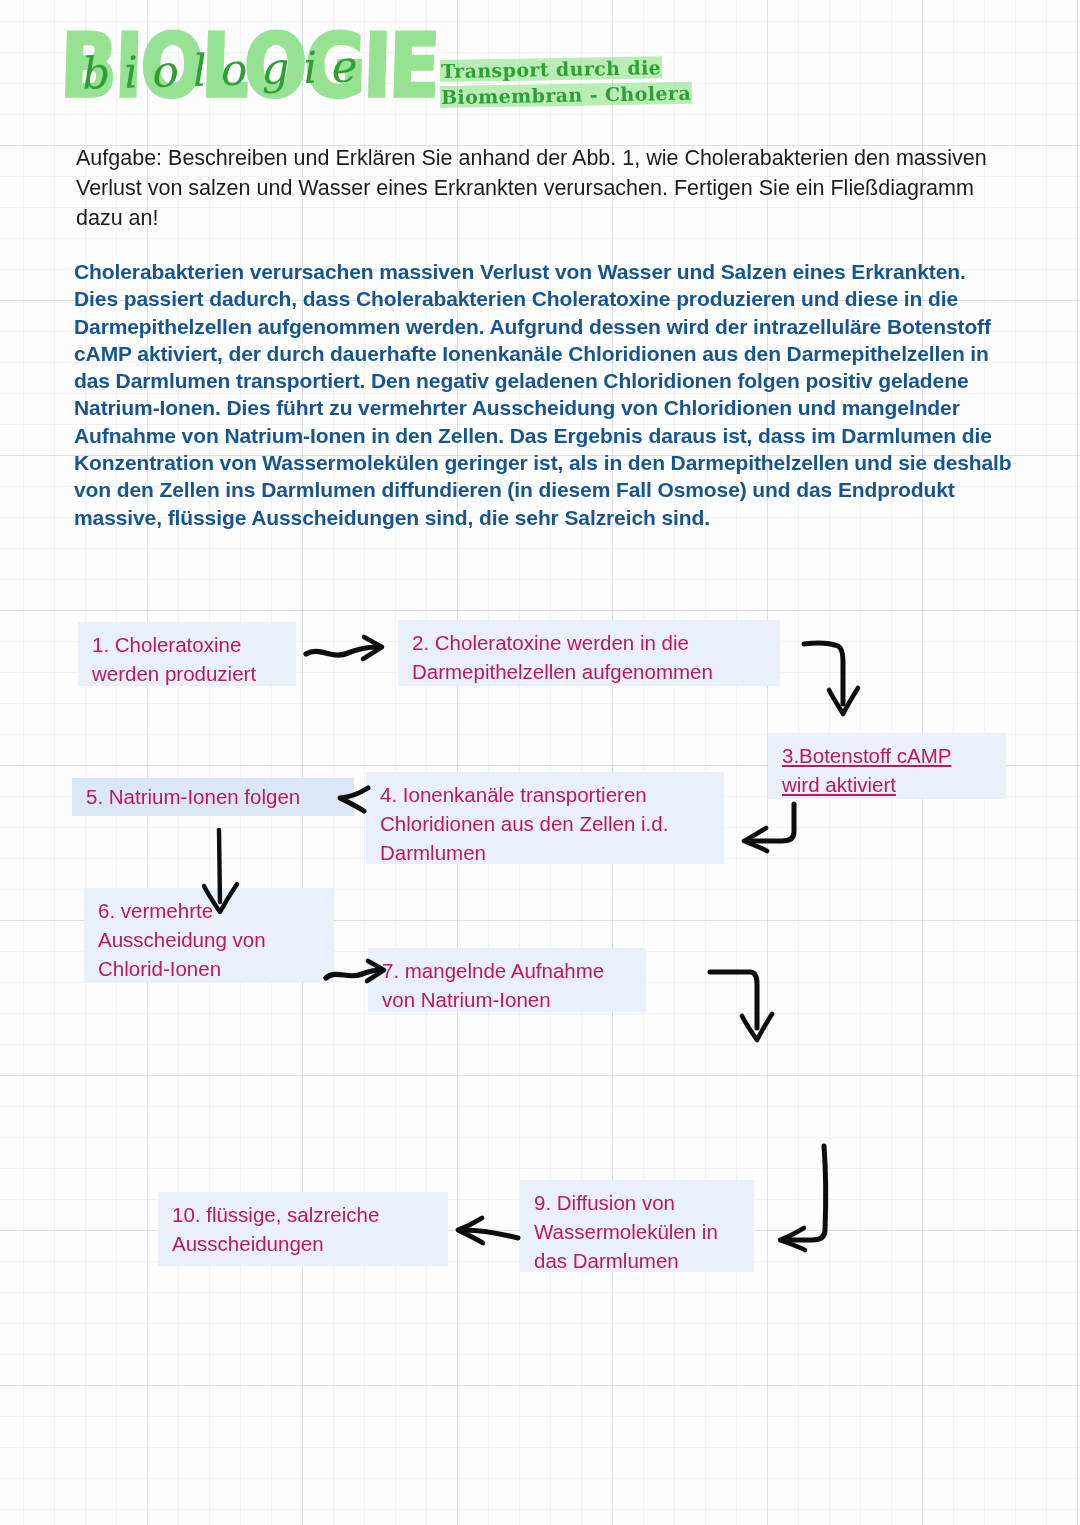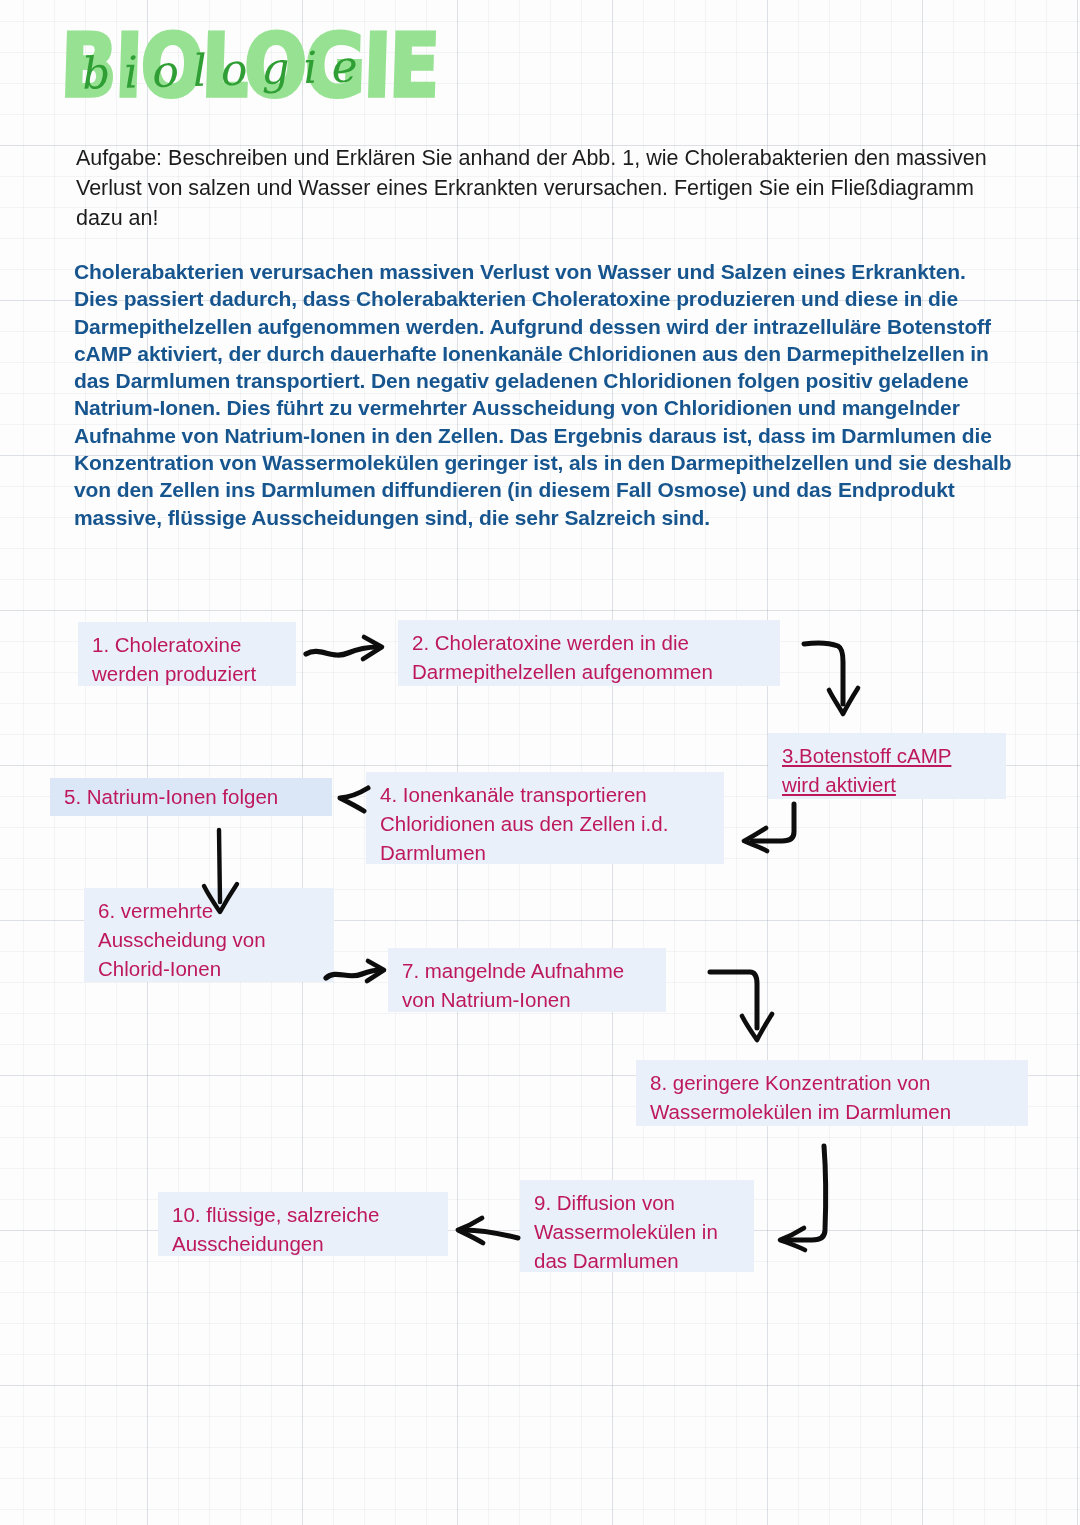--- a/index.html
+++ b/index.html
@@ -108,59 +108,62 @@
   
   .fbox {
     position: absolute;
     background: #e9f0fa;
     color: #be185d;
     font-size: 20.5px;
     line-height: 29px;
     padding: 8px 12px 9px 14px;
     box-sizing: border-box;
   }
-  .fbox.strong { background: #dbe7f7; }
+  .fbox.strong { background: #dbe7f7; margin-left: 22px; }
 
   
   .arrow { position: absolute; }
   .arrow svg { display: block; overflow: visible; }
 </style>
 </head>
 <body>
 
 <div id="page">
 
   <div id="header-block">
     <div class="bubble-title">BIOLOGIE</div>
     <div class="script-title">biologie</div>
+    <div class="subtitle-wrap">
+      <div class="subtitle-line"><span class="hl">Transport durch die</span></div>
+      <div class="subtitle-line"><span class="hl">Biomembran - Cholera</span></div>
+    </div>
   </div>
 
   <div class="task-para">Aufgabe: Beschreiben und Erklären Sie anhand der Abb. 1, wie Cholerabakterien den massiven Verlust von salzen und Wasser eines Erkrankten verursachen. Fertigen Sie ein Fließdiagramm dazu an!</div>
 
   <div class="answer-para">Cholerabakterien verursachen massiven Verlust  von Wasser und Salzen eines Erkrankten. Dies passiert dadurch, dass Cholerabakterien Choleratoxine produzieren und diese in die Darmepithelzellen aufgenommen werden. Aufgrund dessen wird der intrazelluläre Botenstoff cAMP aktiviert, der durch dauerhafte Ionenkanäle Chloridionen aus den Darmepithelzellen in das Darmlumen transportiert. Den negativ geladenen Chloridionen folgen positiv geladene Natrium-Ionen. Dies führt zu vermehrter Ausscheidung von Chloridionen und mangelnder Aufnahme von Natrium-Ionen in den Zellen. Das Ergebnis daraus ist, dass im Darmlumen die Konzentration von Wassermolekülen geringer ist, als in den Darmepithelzellen und sie deshalb von den Zellen ins Darmlumen diffundieren (in diesem Fall Osmose) und das Endprodukt massive, flüssige Ausscheidungen sind, die sehr Salzreich sind.</div>
 
   <div class="fbox" style="left:78px;  top:622px;  width:218px; height:64px;">1. Choleratoxine werden produziert</div>
 
   <div class="fbox" style="left:398px; top:620px;  width:382px; height:66px;">2. Choleratoxine werden in die Darmepithelzellen aufgenommen</div>
 
   <div class="fbox" style="left:768px; top:733px;  width:238px; height:66px;text-decoration:underline;">3.Botenstoff cAMP wird aktiviert</div>
 
   <div class="fbox" style="left:366px; top:772px;  width:358px; height:92px;">4. Ionenkanäle transportieren Chloridionen aus den Zellen i.d. Darmlumen</div>
 
   <div class="fbox strong" style="left:50px;  top:778px;  width:282px; height:38px; padding-top:4px;">5. Natrium-Ionen folgen</div>
 
   <div class="fbox" style="left:84px;  top:888px;  width:250px; height:94px;">6. vermehrte Ausscheidung von Chlorid-Ionen</div>
 
-  <div class="fbox" style="left:388px; top:948px;  width:278px; height:64px;">7. mangelnde Aufnahme von Natrium-Ionen</div>
-
-  <div class="fbox" style="left:636px; top:1060px; width:392px; height:66px;">8. geringere Konzentration von Wassermolekülen im Darmlumen</div>
+  <div class="fbox" style="left:368px; top:948px;  width:278px; height:64px;">7. mangelnde Aufnahme von Natrium-Ionen</div>
+
 
   <div class="fbox" style="left:520px; top:1180px; width:234px; height:92px;">9. Diffusion von Wassermolekülen in das Darmlumen</div>
 
-  <div class="fbox" style="left:158px; top:1192px; width:290px; height:64px;">10. flüssige, salzreiche Ausscheidungen</div>
+  <div class="fbox" style="left:158px; top:1192px; width:290px; height:74px;">10. flüssige, salzreiche Ausscheidungen</div>
 
   <div class="arrow" style="left:302px; top:634px;">
     <svg width="96" height="36" viewBox="0 0 96 36">
       <path d="M4,20 C18,12 30,26 46,19 C58,14 66,13 76,13" stroke="#0d0d0d" stroke-width="5.2" fill="none" stroke-linecap="round"></path>
       <path d="M62,3 L80,13 L61,25" stroke="#0d0d0d" stroke-width="4.6" fill="none" stroke-linecap="round" stroke-linejoin="round"></path>
     </svg>
   </div>
 
   <div class="arrow" style="left:800px; top:638px;">
     <svg width="90" height="88" viewBox="0 0 90 88">

